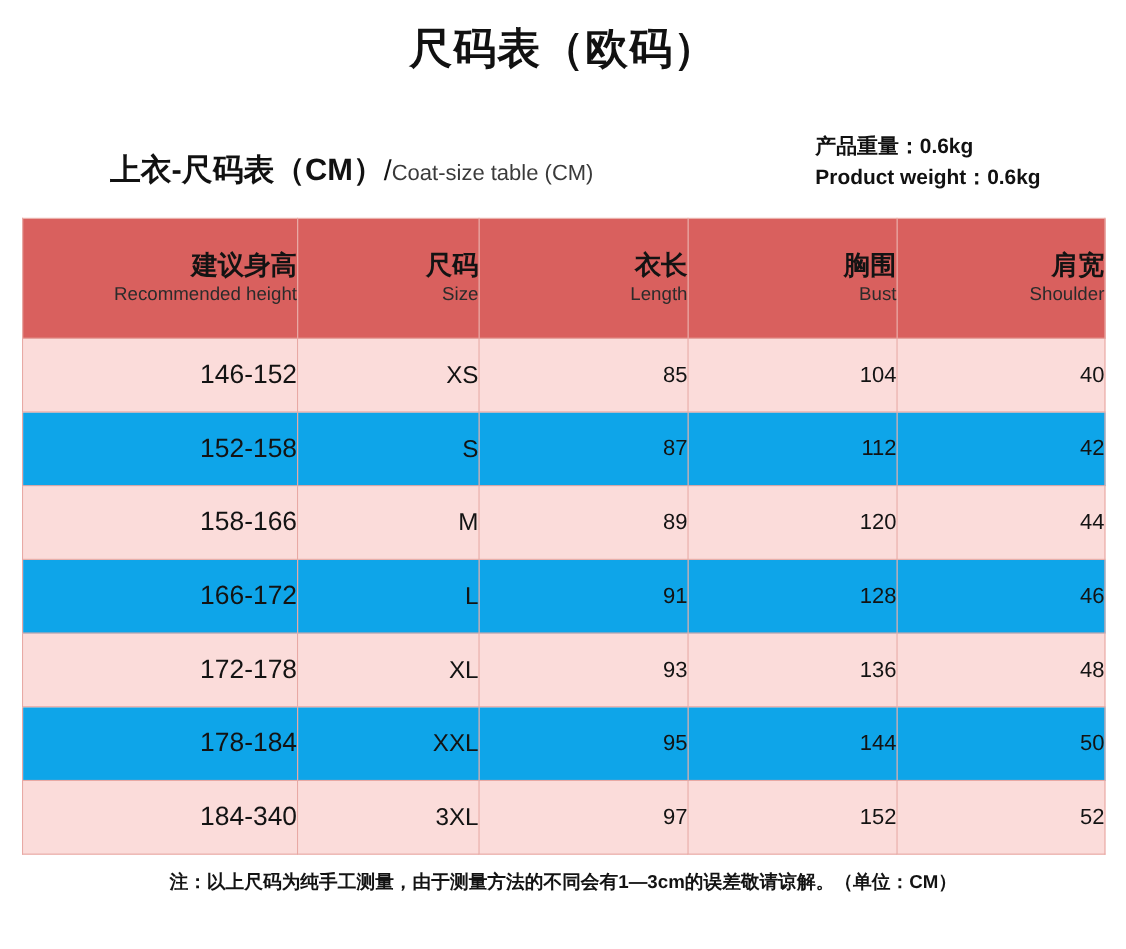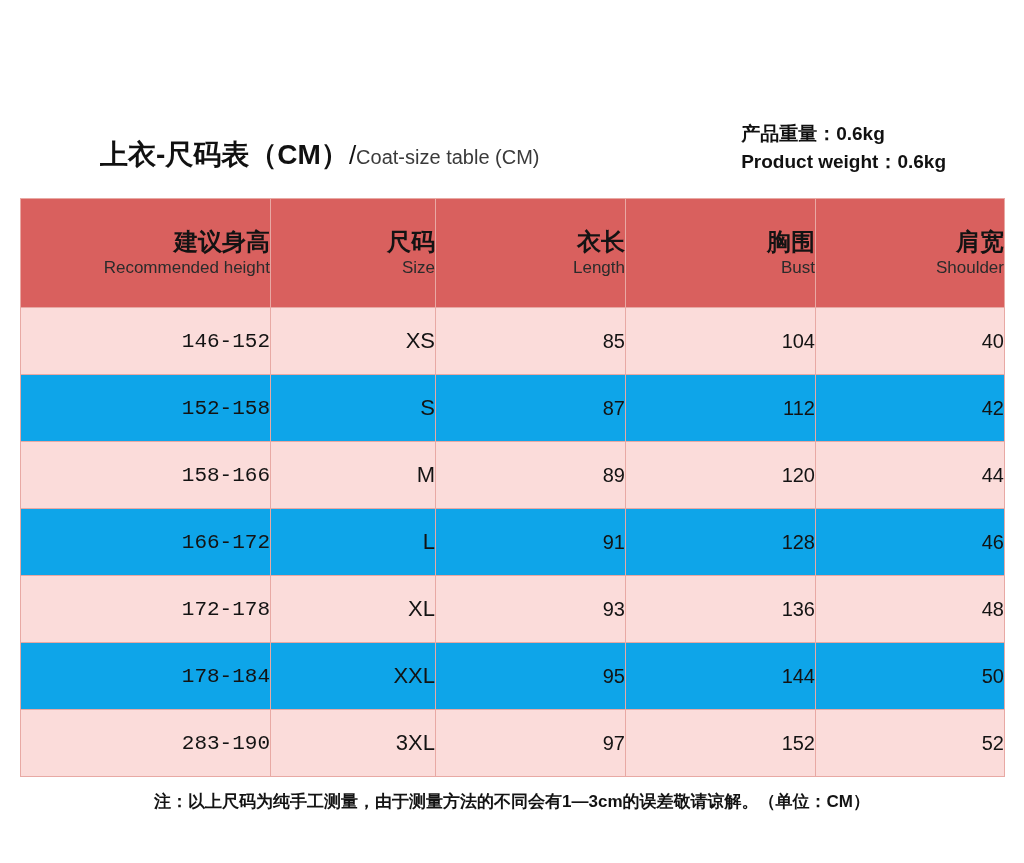--- a/index.html
+++ b/index.html
@@ -105,23 +105,22 @@
   tbody tr {
     height: 67px;
   }
   tbody tr.row-light td {
     background: #fbdcda;
   }
   tbody tr.row-dark td {
     background: #0ea5e9;
   }
   td.c-height {
-    font-size: 21px;
-    color: #131313;
-    font-family: Liberation Mono, monospace;
+    font-size: 24px;
+    color: #131313;
   }
   td.c-size {
     font-size: 22px;
     color: #131313;
   }
   td.c-num {
     font-size: 20px;
     color: #131313;
   }
   .col-1 { width: 250px; }
@@ -138,20 +137,21 @@
     font-size: 17px;
     font-weight: bold;
     color: #131313;
   }
 </style>
 </head>
 <body>
 
 <div class="page">
 
+  <div class="main-title">尺码表（欧码）</div>
 
   <div class="weight-block">
     <div class="weight-line">产品重量：0.6kg</div>
     <div class="weight-line">Product weight：0.6kg</div>
   </div>
 
   <div class="table-caption">
     <span class="caption-cn">上衣-尺码表（CM）</span><span class="caption-slash">/</span><span class="caption-en">Coat-size table (CM)</span>
   </div>
 
@@ -224,21 +224,21 @@
         <td class="c-num">48</td>
       </tr>
       <tr class="row-dark">
         <td class="c-height">178-184</td>
         <td class="c-size">XXL</td>
         <td class="c-num">95</td>
         <td class="c-num">144</td>
         <td class="c-num">50</td>
       </tr>
       <tr class="row-light">
-        <td class="c-height">283-190</td>
+        <td class="c-height">184-340</td>
         <td class="c-size">3XL</td>
         <td class="c-num">97</td>
         <td class="c-num">152</td>
         <td class="c-num">52</td>
       </tr>
     </tbody>
   </table>
 
   <div class="footnote">注：以上尺码为纯手工测量，由于测量方法的不同会有1—3cm的误差敬请谅解。（单位：CM）</div>
 

